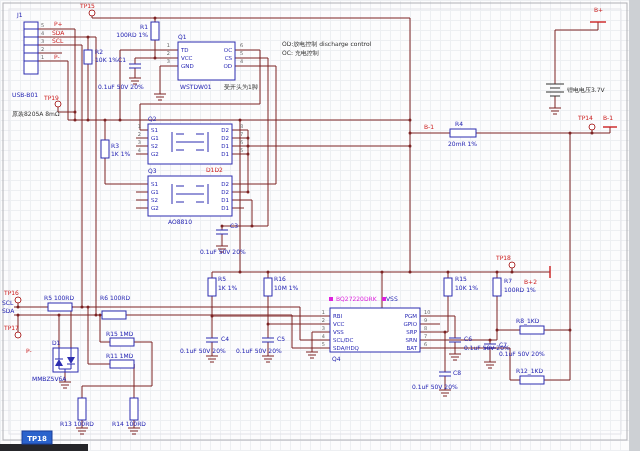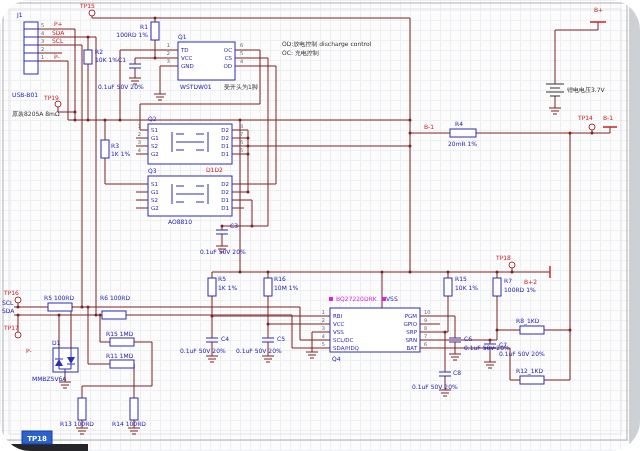--- a/index.html
+++ b/index.html
@@ -1,20 +1,20 @@
 <!DOCTYPE html>
 <html><head>
 <meta charset="utf-8">
 <style>
   html,body{margin:0;padding:0;}
   .canvas{position:relative;width:640px;height:451px;overflow:hidden;
     background-color:#fcfcfd;
     background-image:linear-gradient(#edeff2 1px,transparent 1px),linear-gradient(90deg,#edeff2 1px,transparent 1px);
     background-size:10px 10px;
-    font-family:"DejaVu Sans",sans-serif;border-radius:30px;}
+    font-family:"DejaVu Sans",sans-serif;}
   svg{position:absolute;left:0;top:0;}
   .w{stroke:#7d2323;stroke-width:1;fill:none;}
   .cl{stroke:#2d2db0;stroke-width:1;fill:none;}
   .cb{stroke:#2d2db0;stroke-width:1;fill:#ffffff;}
   .fb{fill:#2d2db0;stroke:none;}
   .d{fill:#7d2323;stroke:none;}
   .pw{stroke:#cc2020;stroke-width:1.4;fill:none;}
   .bat{stroke:#333333;stroke-width:1.2;fill:none;}
   .tpc{stroke:#b03434;stroke-width:1;fill:#ffffff;}
   .brd{stroke:#b0b0b5;fill:none;}

